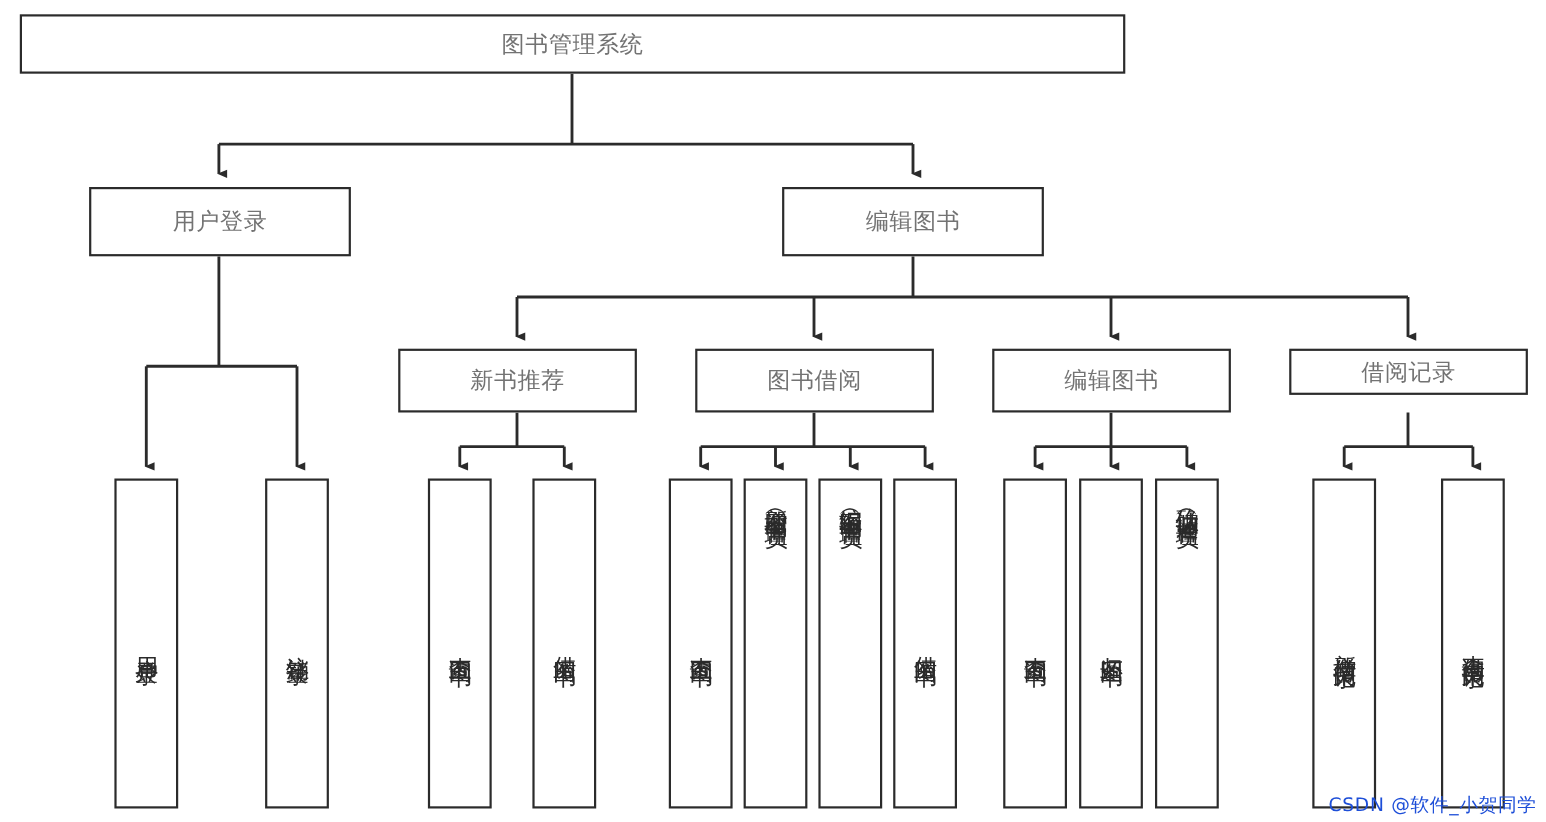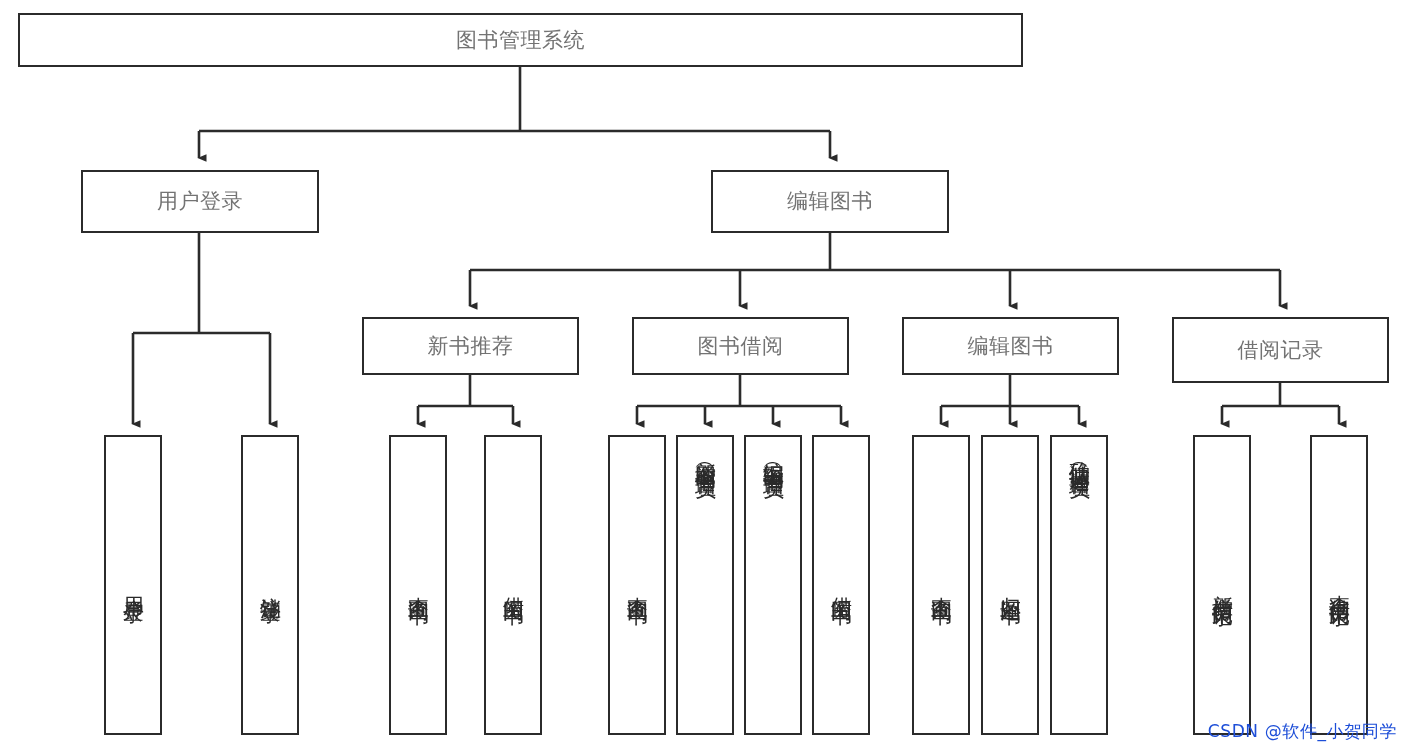--- a/index.html
+++ b/index.html
@@ -142,21 +142,21 @@
 
   <div class="node" style="left:362px; top:317px; width:217px; height:58px;text-align:right;">
     <span class="label-h">新书推荐</span>
   </div>
   <div class="node" style="left:632px; top:317px; width:217px; height:58px;">
     <span class="label-h">图书借阅</span>
   </div>
   <div class="node" style="left:902px; top:317px; width:217px; height:58px;">
     <span class="label-h">编辑图书</span>
   </div>
-  <div class="node" style="left:1172px; top:317px; width:217px; height:66px;">
+  <div class="node" style="left:1172px; top:317px; width:217px; height:42px;">
     <span class="label-h">借阅记录</span>
   </div>
 
   <div class="node leaf center-v" style="left:104px; top:435px; width:58px; height:300px;">
     <span class="label-v">用户登录</span>
   </div>
   <div class="node leaf center-v" style="left:241px; top:435px; width:58px; height:300px;">
     <span class="label-v">注销登录</span>
   </div>
 

